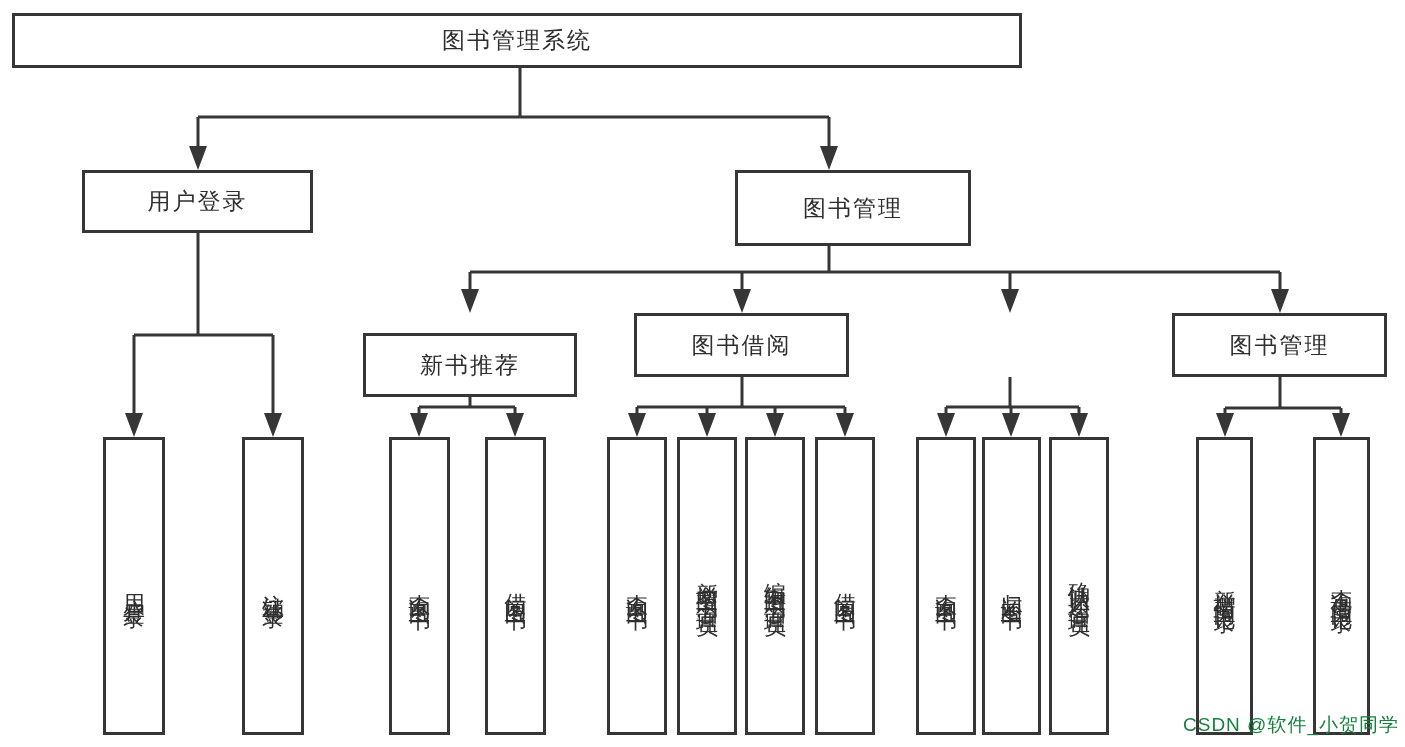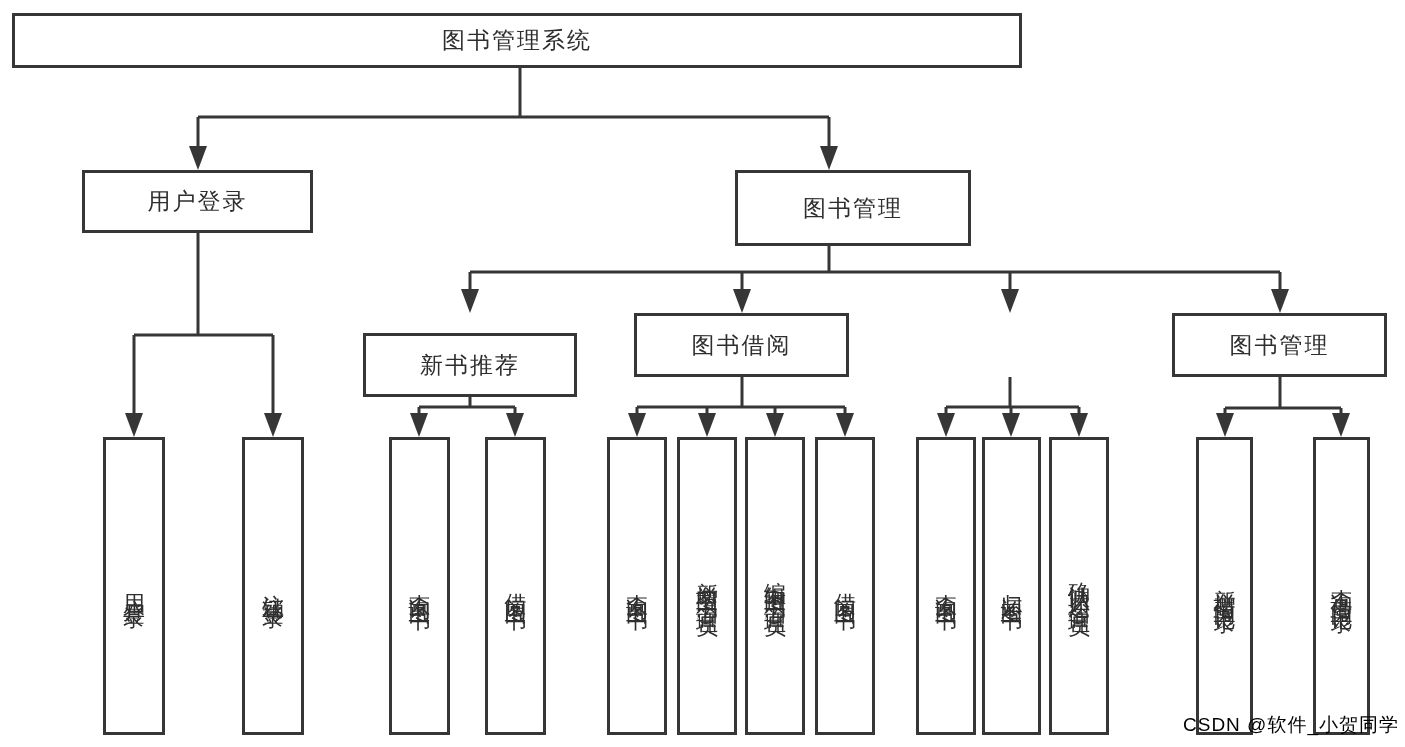--- a/index.html
+++ b/index.html
@@ -37,21 +37,21 @@
     font-size: 22px;
     letter-spacing: 5px;
     white-space: normal;
   }
   .watermark {
     position: absolute;
     left: 1183px;
     top: 714px;
     font-size: 19px;
     letter-spacing: 1px;
-    color: #000000;
+    color: #15803d;
     white-space: nowrap;
     line-height: 1.2;
   }
 </style>
 </head>
 <body>
 
 <div class="canvas">
 
   <svg class="wires" viewBox="0 0 1405 747" xmlns="http://www.w3.org/2000/svg">

